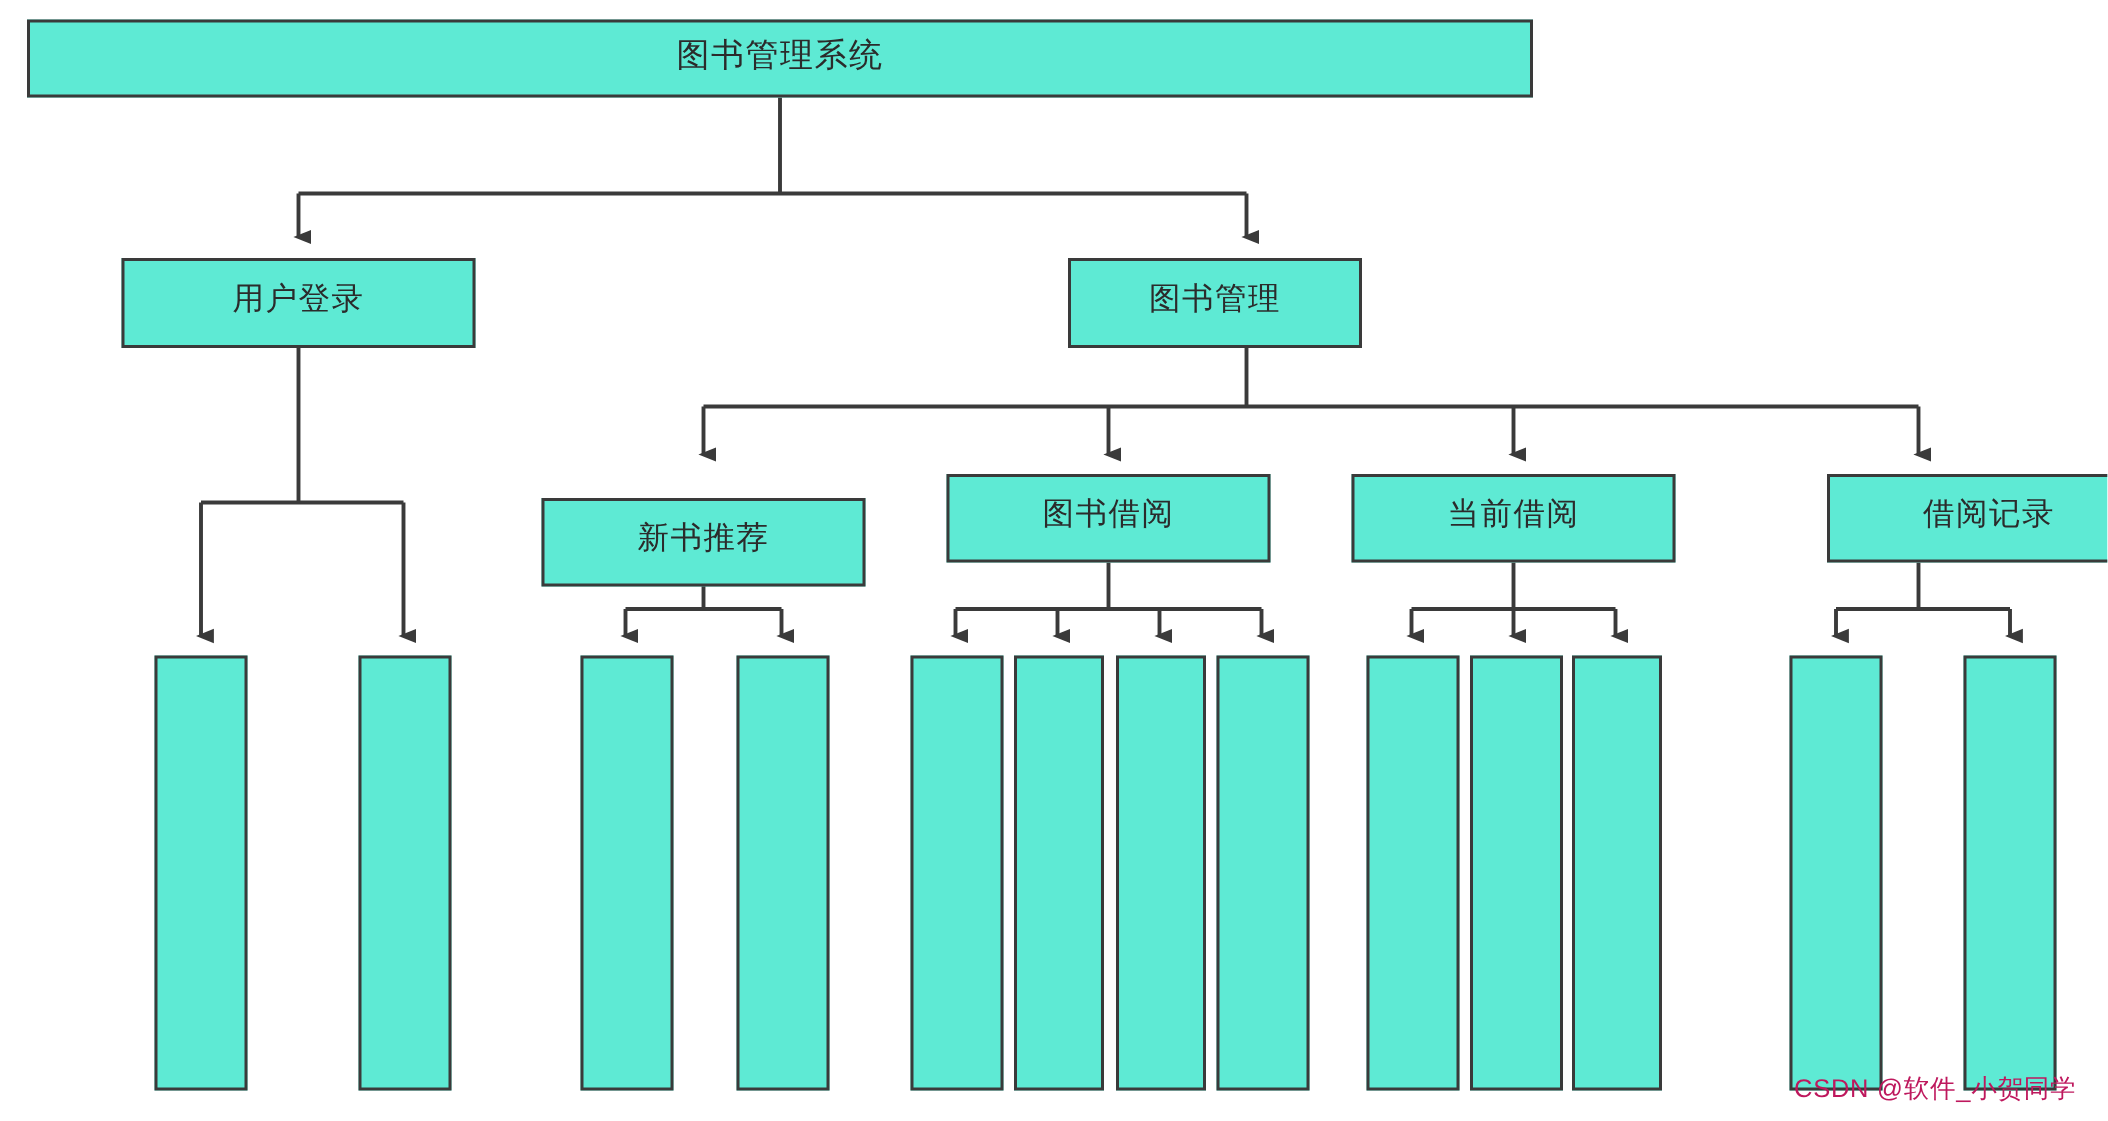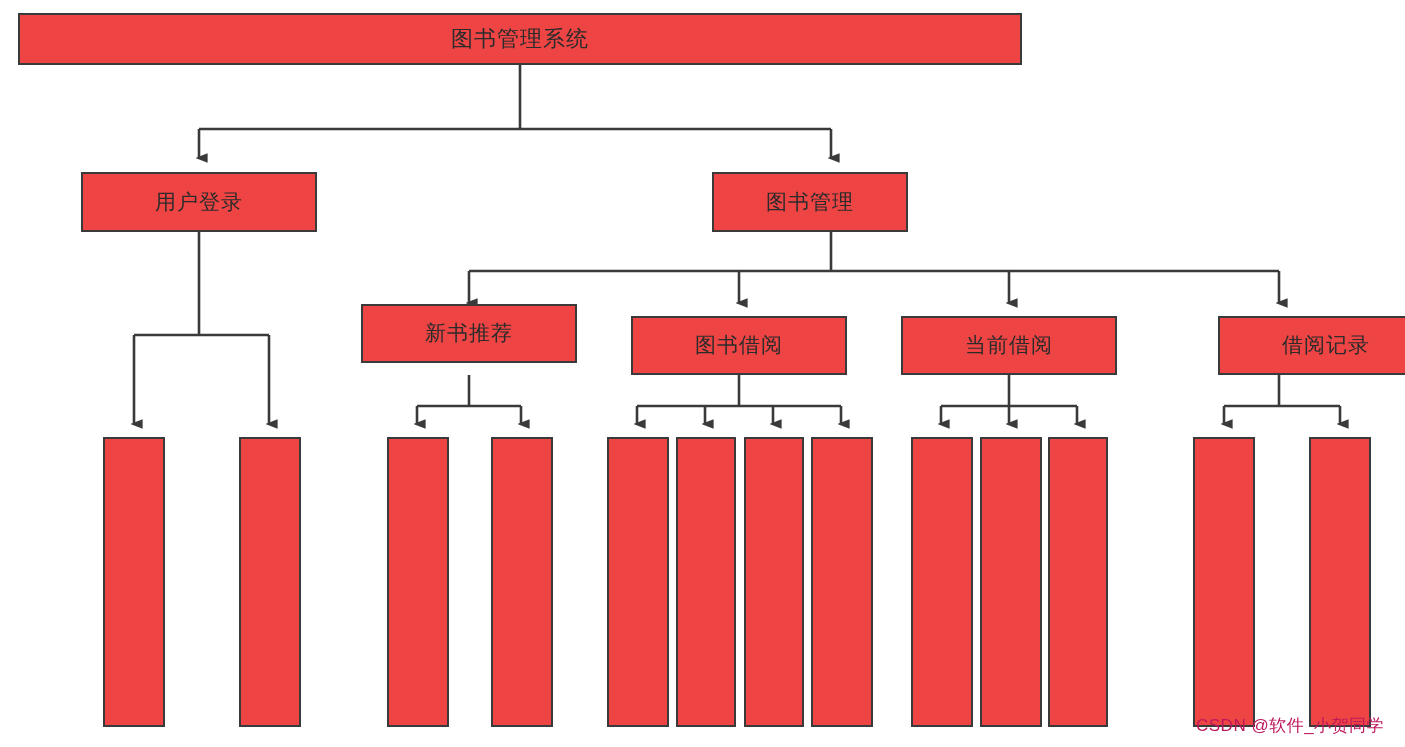--- a/index.html
+++ b/index.html
@@ -14,26 +14,27 @@
   #svg-links{
     position:absolute;
     left:0;top:0;
     width:1405px;height:747px;
     pointer-events:none;
   }
   .node{
     position:absolute;
     box-sizing:border-box;
     border:2.5px solid #3a3a3a;
-    background:#ef4444;
+    background:#5eead4;
     display:flex;
     align-items:center;
     justify-content:center;
     color:#2b2b2b;
     z-index:2;
+    font-family:Liberation Mono, monospace;
   }
   .node .label{
     display:block;
     text-align:center;
     line-height:1.15;
     letter-spacing:1px;
   }
   
   .node.horiz .label{
     font-size:21px;
@@ -130,21 +131,21 @@
     <span class="label">图书管理系统</span>
   </div>
 
   <div class="node horiz" style="left:81px;top:172px;width:236px;height:60px;">
     <span class="label">用户登录</span>
   </div>
   <div class="node horiz" style="left:712px;top:172px;width:196px;height:60px;">
     <span class="label">图书管理</span>
   </div>
 
-  <div class="node horiz" style="left:361px;top:304px;width:216px;height:59px;">
+  <div class="node horiz" style="left:361px;top:332px;width:216px;height:59px;">
     <span class="label">新书推荐</span>
   </div>
   <div class="node horiz" style="left:631px;top:316px;width:216px;height:59px;">
     <span class="label">图书借阅</span>
   </div>
   <div class="node horiz" style="left:901px;top:316px;width:216px;height:59px;">
     <span class="label">当前借阅</span>
   </div>
   <div class="node horiz" style="left:1171px;top:316px;width:216px;height:59px;margin-left:47px;">
     <span class="label">借阅记录</span>

